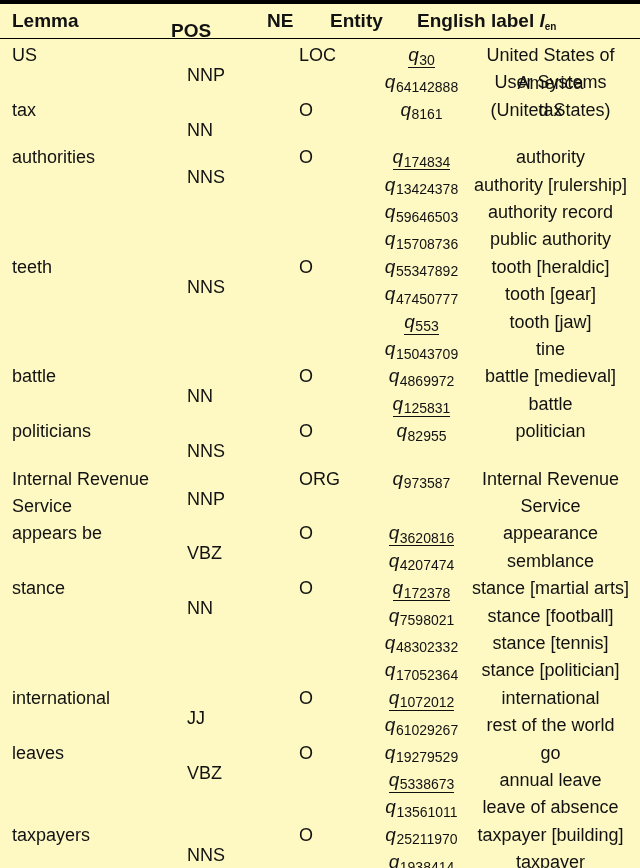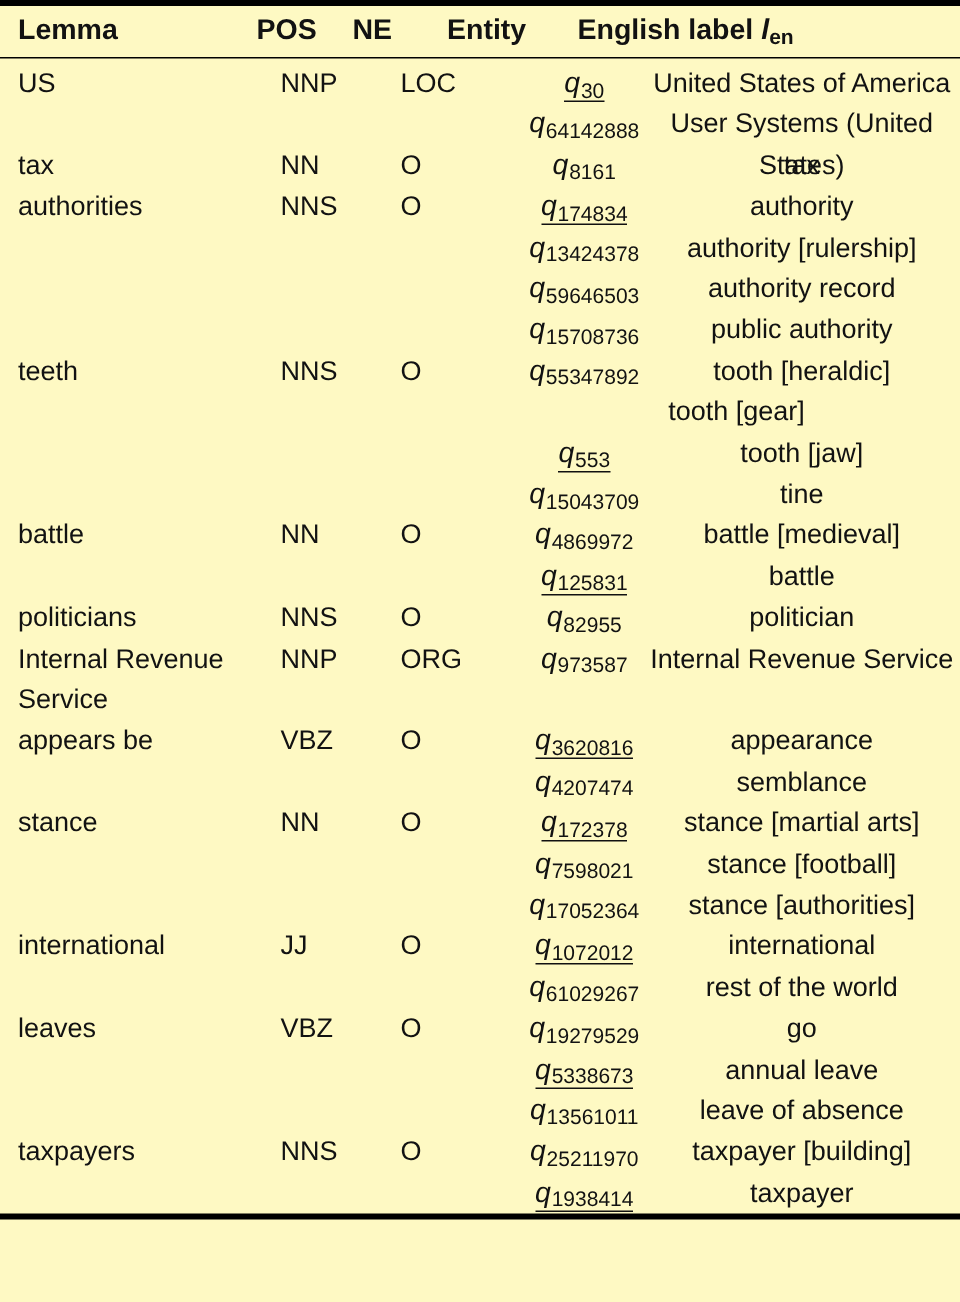--- a/index.html
+++ b/index.html
@@ -22,22 +22,22 @@
   .header-row {
     display: flex;
     align-items: center;
     height: 34px;
     font-weight: bold;
     font-size: 19px;
   }
 
   
   .col-lemma  { box-sizing: border-box; width: 171px; padding-left: 12px; }
-  .col-pos    { box-sizing: border-box; width: 64px; }
-  .col-ne     { box-sizing: border-box; width: 63px; }
+  .col-pos    { box-sizing: border-box; width: 64px; margin-top: 20px; }
+  .col-ne     { box-sizing: border-box; width: 63px; margin-left: 32px; }
   .col-entity { box-sizing: border-box; width: 87px; }
   .col-label  { box-sizing: border-box; flex: 1; padding-right: 4px; }
 
   
   .table-body { padding-top: 3px; }
   .group { display: flex; align-items: stretch; gap: 16px; }
   .cell { line-height: 27.4px; }
   .entities { flex: 1; display: flex; flex-direction: column; text-align: center; }
   .entity-row { display: flex; height: 27.4px; }
 
@@ -52,21 +52,21 @@
     font-size: 14px;
     line-height: 0;
     vertical-align: baseline;
     position: relative;
     top: 3.5px;
     margin-left: 0.5px;
   }
 
   .hdr-symbol { font-style: italic; font-weight: bold; }
   .hdr-sub {
-    font-size: 14px;
+    font-size: 10px;
     line-height: 0;
     vertical-align: baseline;
     position: relative;
     top: 3px;
     font-weight: bold;
   }
 </style>
 </head>
 <body>
 
@@ -137,20 +137,21 @@
       <div class="group">
         <div class="cell col-lemma">teeth</div>
         <div class="cell col-pos">NNS</div>
         <div class="cell col-ne">O</div>
         <div class="entities">
           <div class="entity-row">
             <div class="cell col-entity"><span class="qid"><span class="q-symbol">q</span><sub class="q-sub">55347892</sub></span></div>
             <div class="cell col-label">tooth [heraldic]</div>
           </div>
           <div class="entity-row">
+            <div class="cell col-entity"><span class="qid"><span class="q-symbol">q</span><sub class="q-sub">47450777</sub></span></div>
             <div class="cell col-label">tooth [gear]</div>
           </div>
           <div class="entity-row">
             <div class="cell col-entity"><span class="qid underlined"><span class="q-symbol">q</span><sub class="q-sub">553</sub></span></div>
             <div class="cell col-label">tooth [jaw]</div>
           </div>
           <div class="entity-row">
             <div class="cell col-entity"><span class="qid"><span class="q-symbol">q</span><sub class="q-sub">15043709</sub></span></div>
             <div class="cell col-label">tine</div>
           </div>
@@ -215,22 +216,26 @@
         <div class="entities">
           <div class="entity-row">
             <div class="cell col-entity"><span class="qid underlined"><span class="q-symbol">q</span><sub class="q-sub">172378</sub></span></div>
             <div class="cell col-label">stance [martial arts]</div>
           </div>
           <div class="entity-row">
             <div class="cell col-entity"><span class="qid"><span class="q-symbol">q</span><sub class="q-sub">7598021</sub></span></div>
             <div class="cell col-label">stance [football]</div>
           </div>
           <div class="entity-row">
+            <div class="cell col-entity"><span class="qid"><span class="q-symbol">q</span><sub class="q-sub">48302332</sub></span></div>
+            <div class="cell col-label">stance [tennis]</div>
+          </div>
+          <div class="entity-row">
             <div class="cell col-entity"><span class="qid"><span class="q-symbol">q</span><sub class="q-sub">17052364</sub></span></div>
-            <div class="cell col-label">stance [authorities]</div>
+            <div class="cell col-label">stance [politician]</div>
           </div>
         </div>
       </div>
       <div class="group">
         <div class="cell col-lemma">international</div>
         <div class="cell col-pos">JJ</div>
         <div class="cell col-ne">O</div>
         <div class="entities">
           <div class="entity-row">
             <div class="cell col-entity"><span class="qid underlined"><span class="q-symbol">q</span><sub class="q-sub">1072012</sub></span></div>

